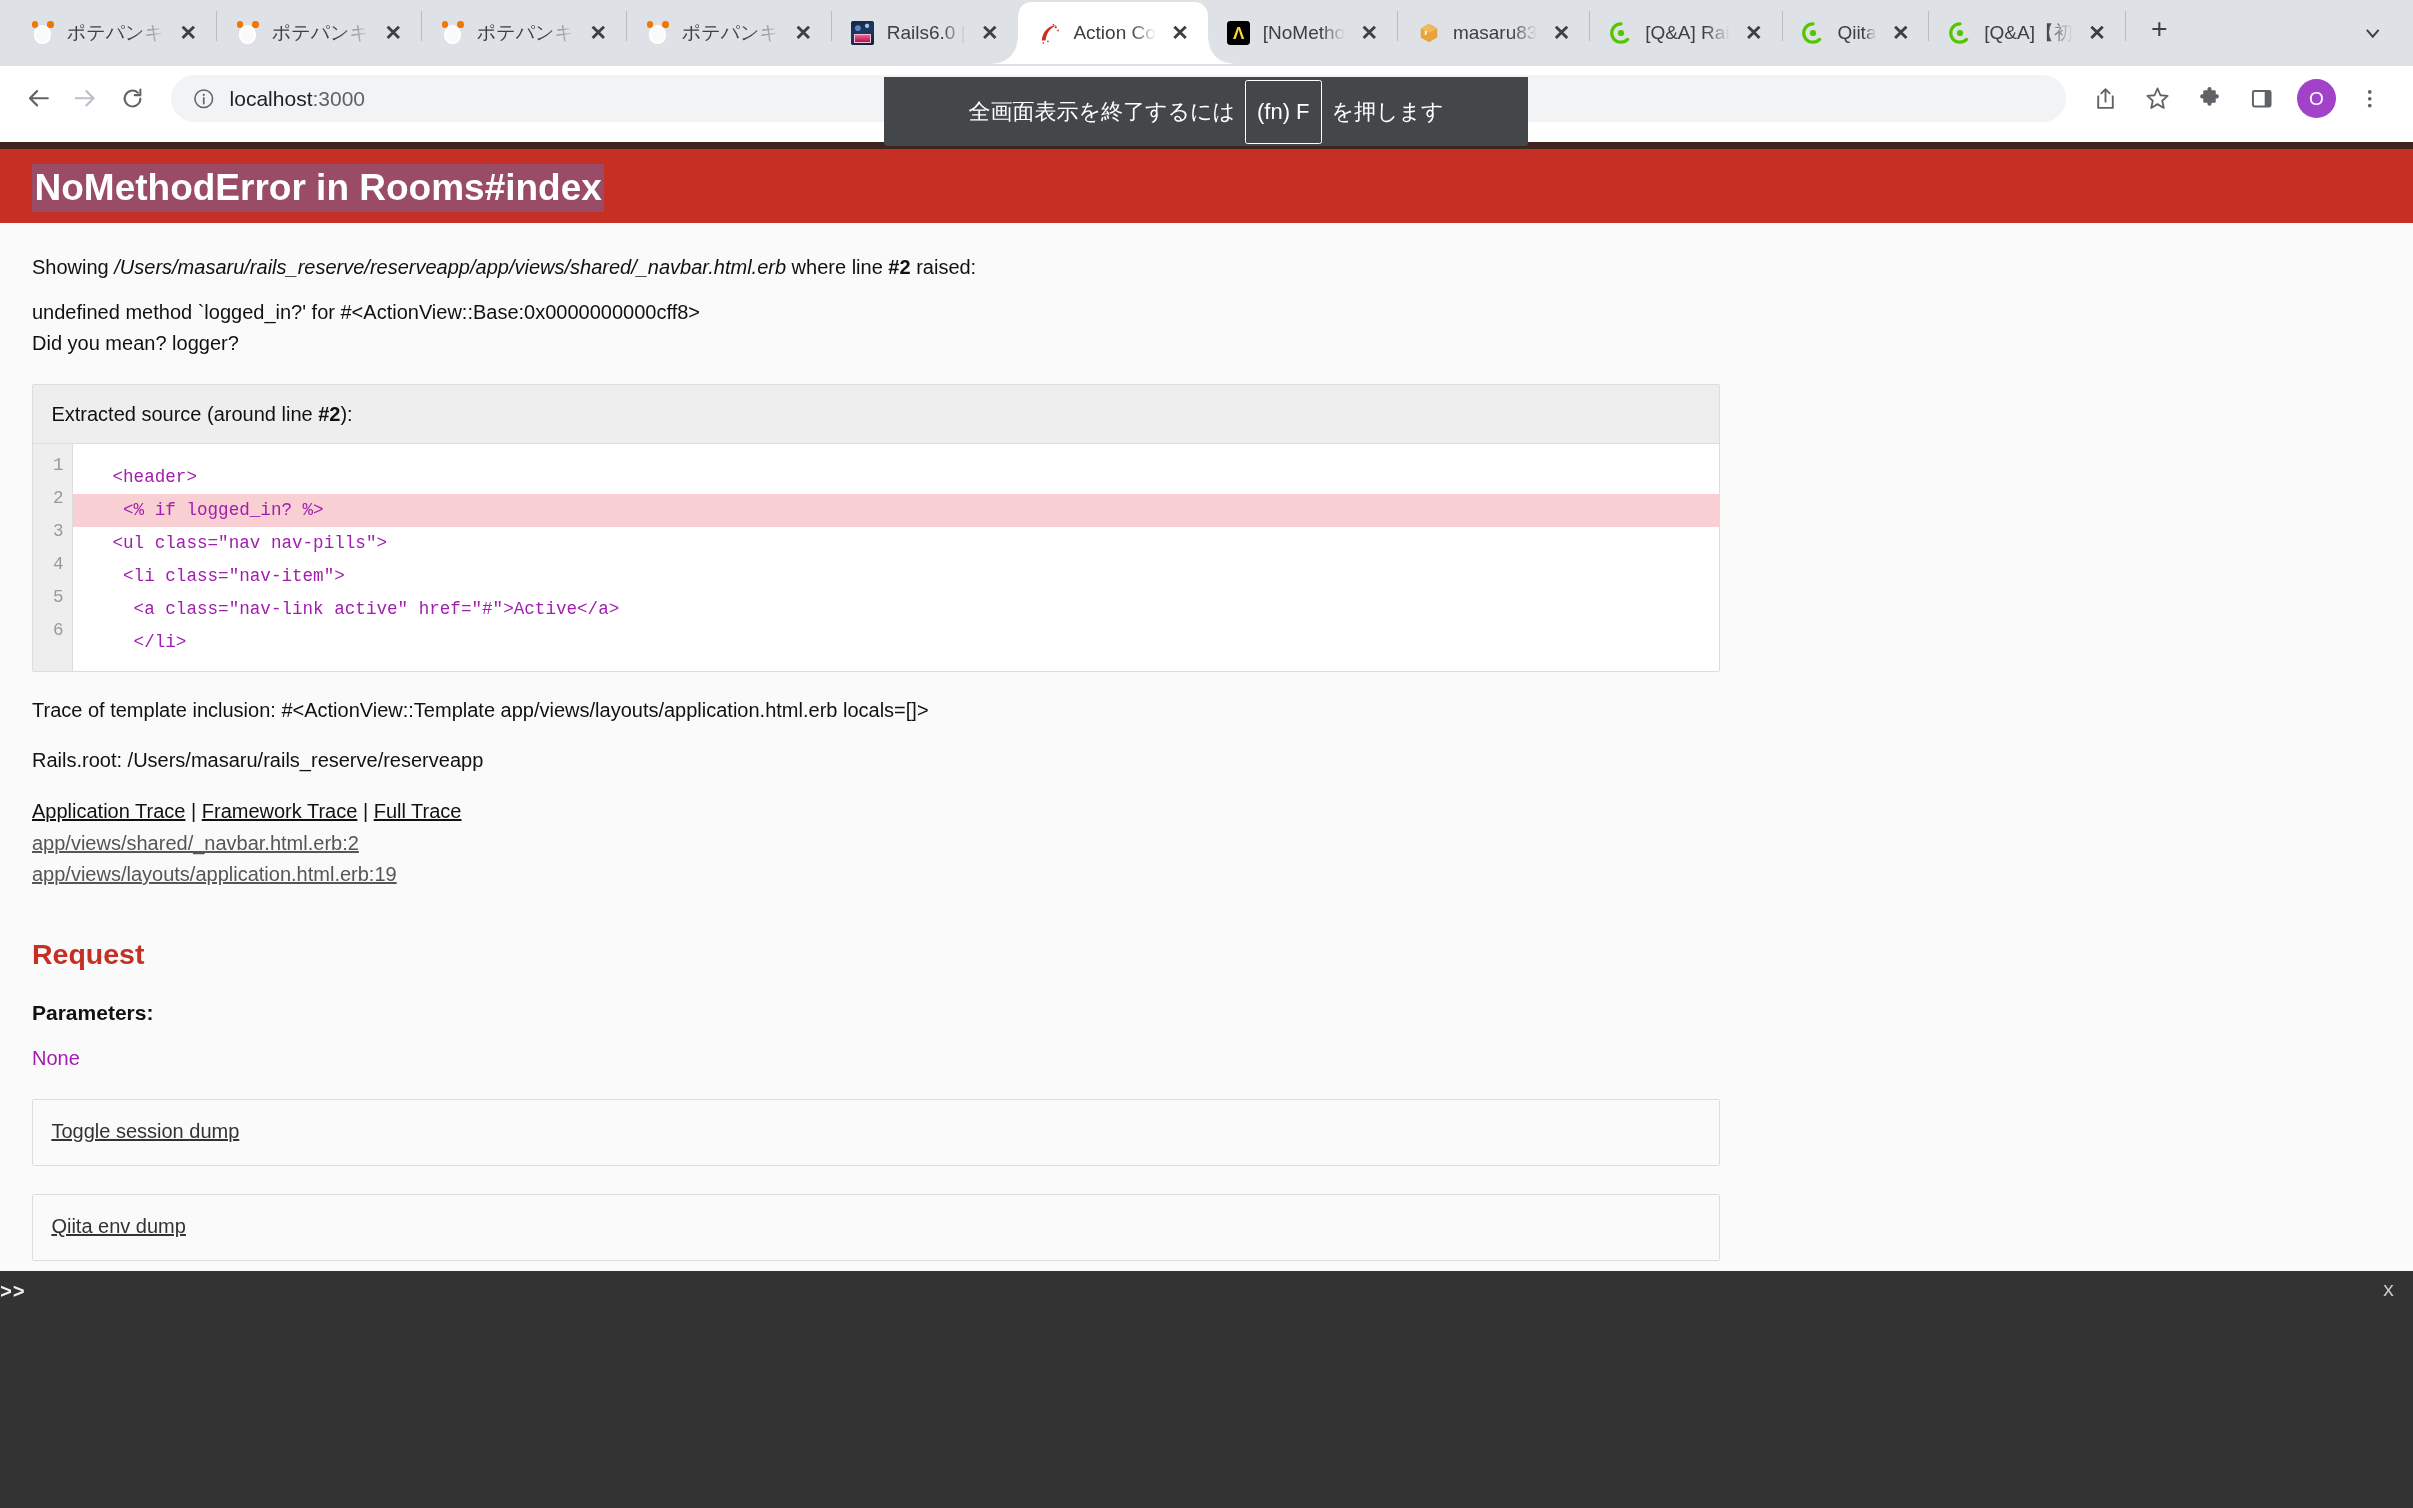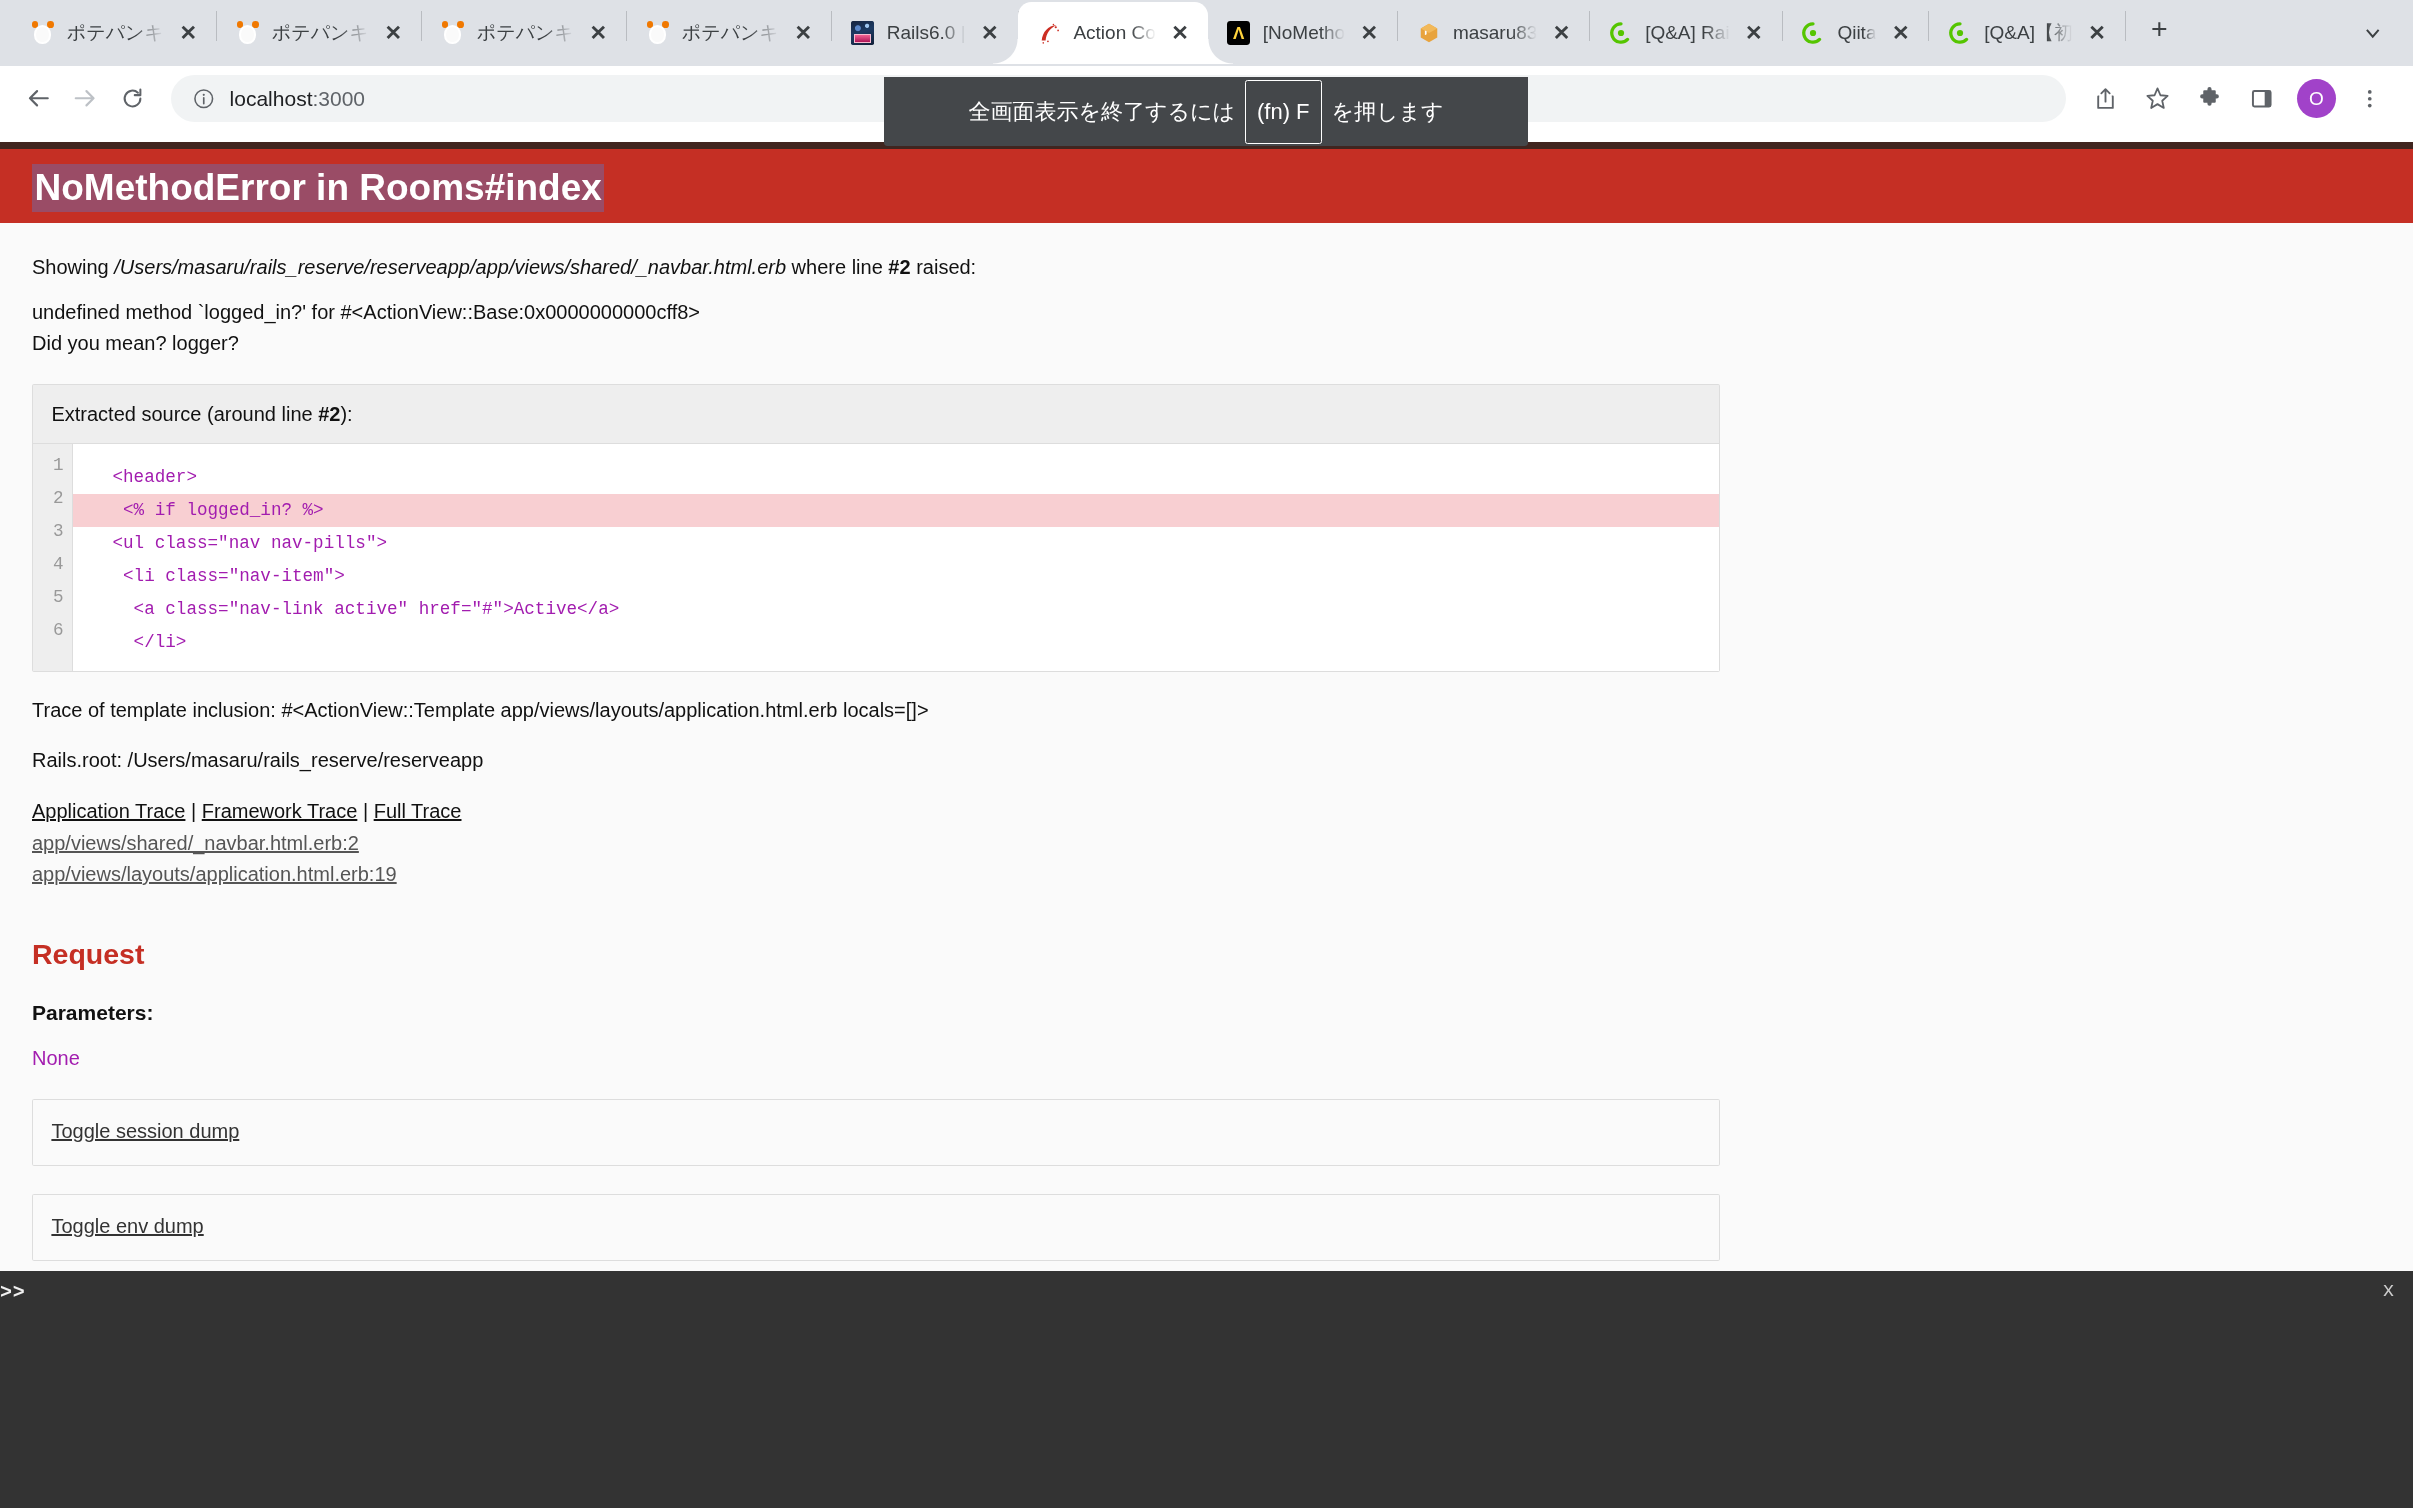--- a/index.html
+++ b/index.html
@@ -650,21 +650,21 @@
 
       <h2 class="request">Request</h2>
 
       <div class="params-label"><span>Parameters</span><span>:</span></div>
       <div class="params-value">None</div>
 
       <div class="toggle-box">
         <a href="#">Toggle session dump</a>
       </div>
       <div class="toggle-box">
-        <a href="#">Toggle env dump</a>
+        <a href="#">Qiita env dump</a>
       </div>
 
     </div>
   </div>
 
   <div class="web-console">
     <span class="wc-prompt">&gt;&gt;</span>
     <span class="wc-close">x</span>
   </div>
 

